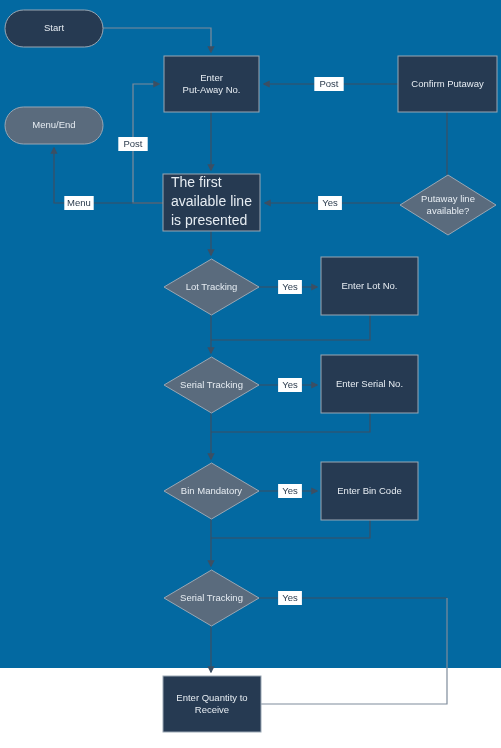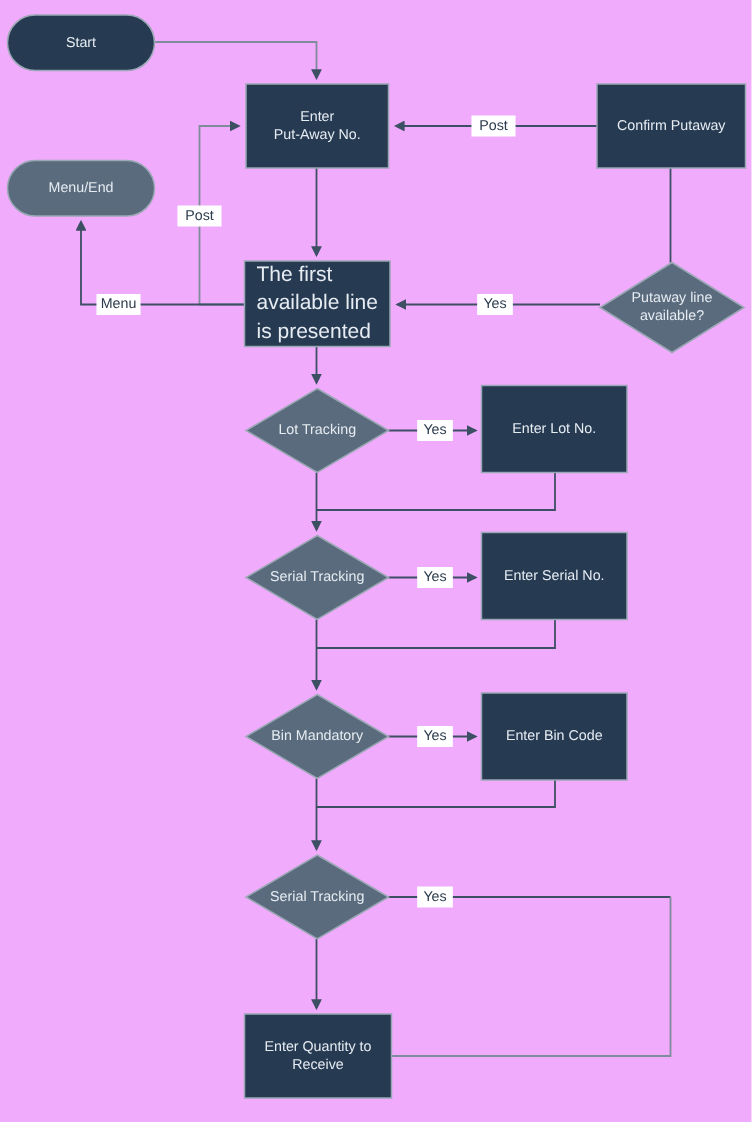--- a/index.html
+++ b/index.html
@@ -9,22 +9,22 @@
   }
   body {
     width: 501px;
     height: 748px;
     overflow: hidden;
     font-family: "Liberation Sans", sans-serif;
   }
   #flowchart-root {
     position: relative;
     width: 501px;
-    height: 748px;
-    background: #f0abfc;
+    height: 668px;
+    background: #0369a1;
   }
   svg.chart {
     display: block;
     width: 501px;
     height: 748px;
   }
   .node-shape {
     stroke: #9aa7b4;
     stroke-width: 1;
   }

